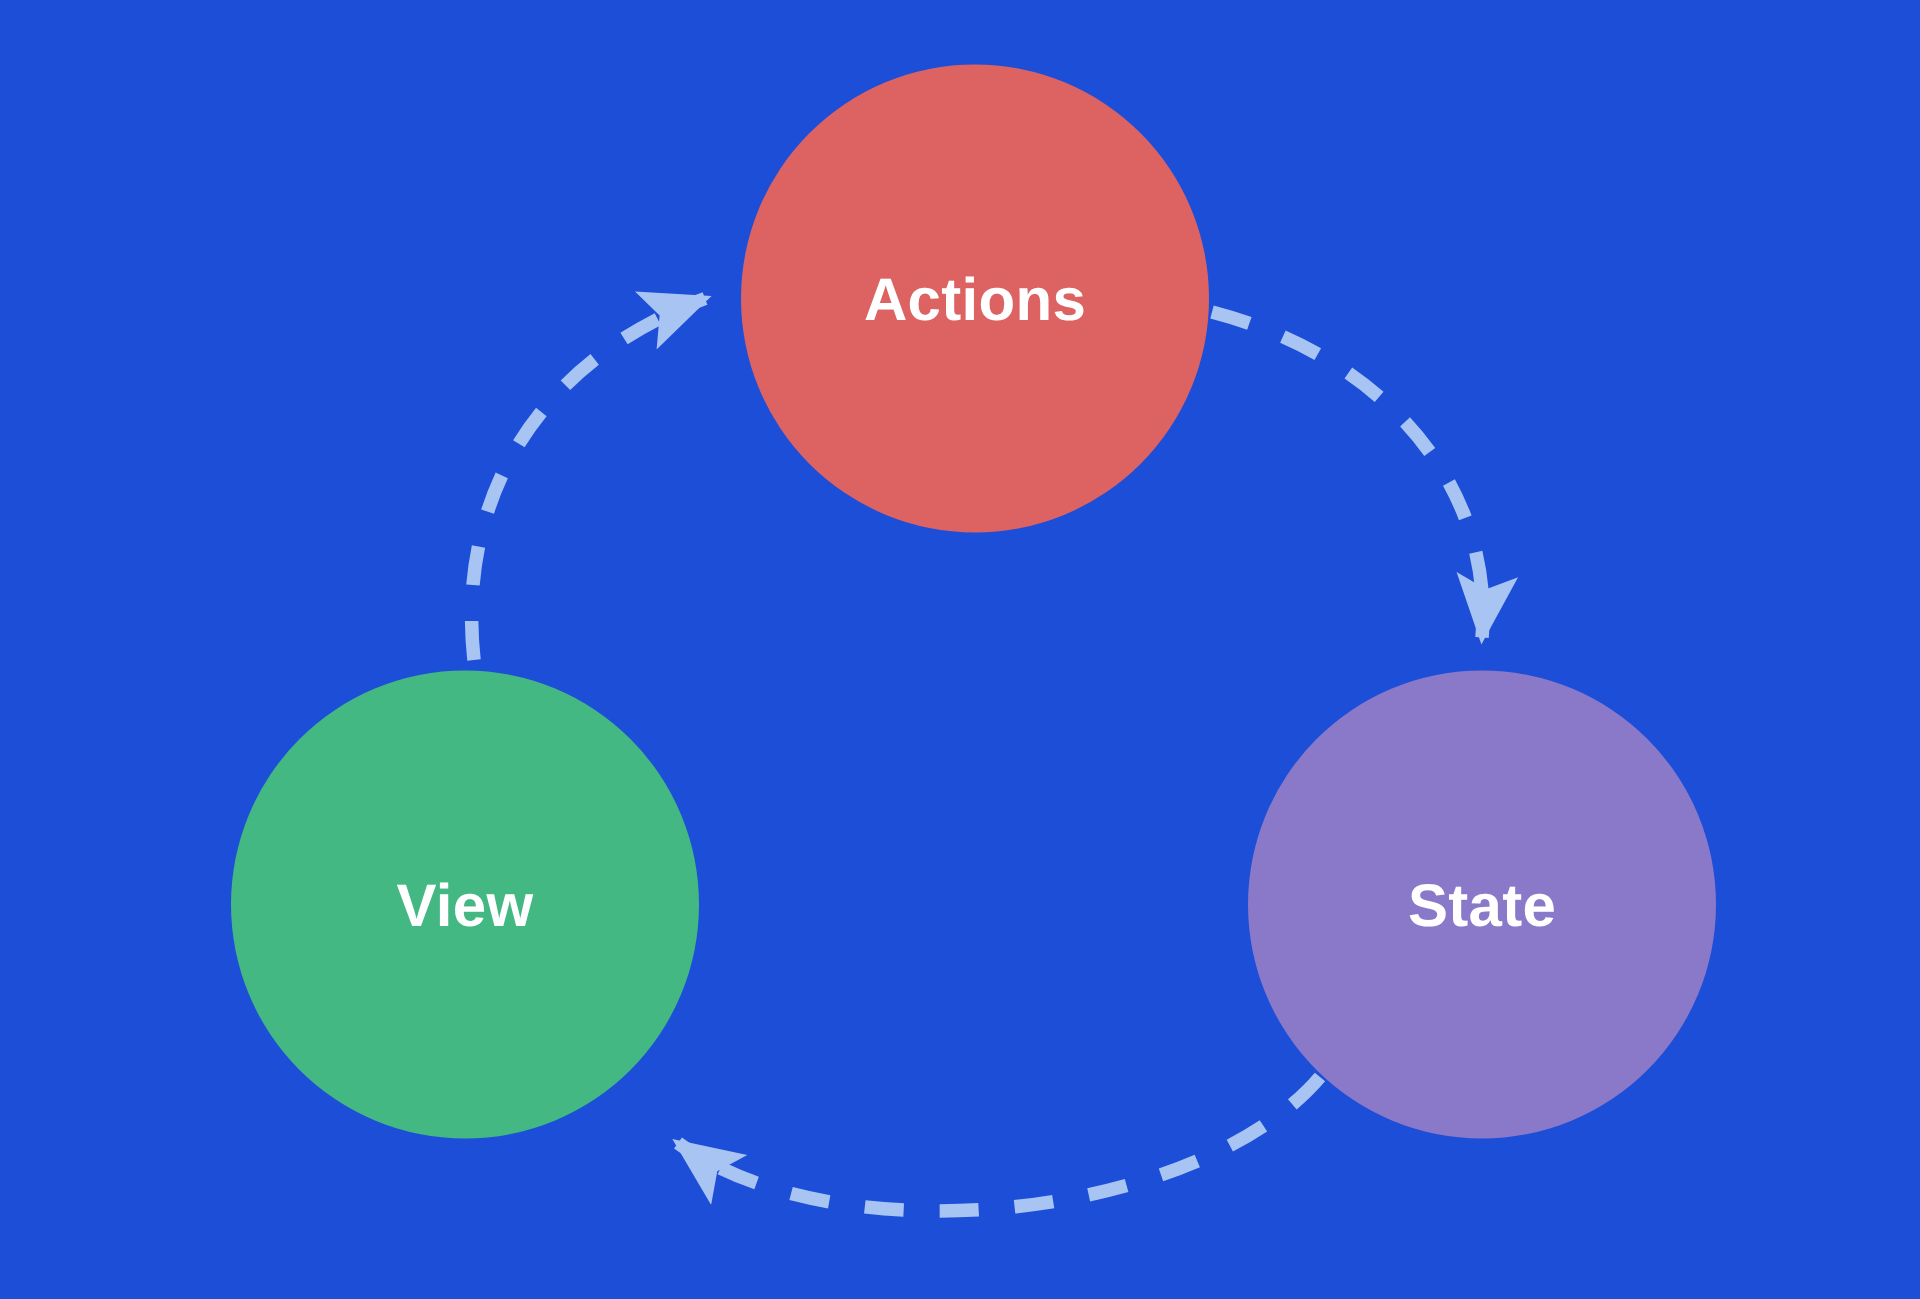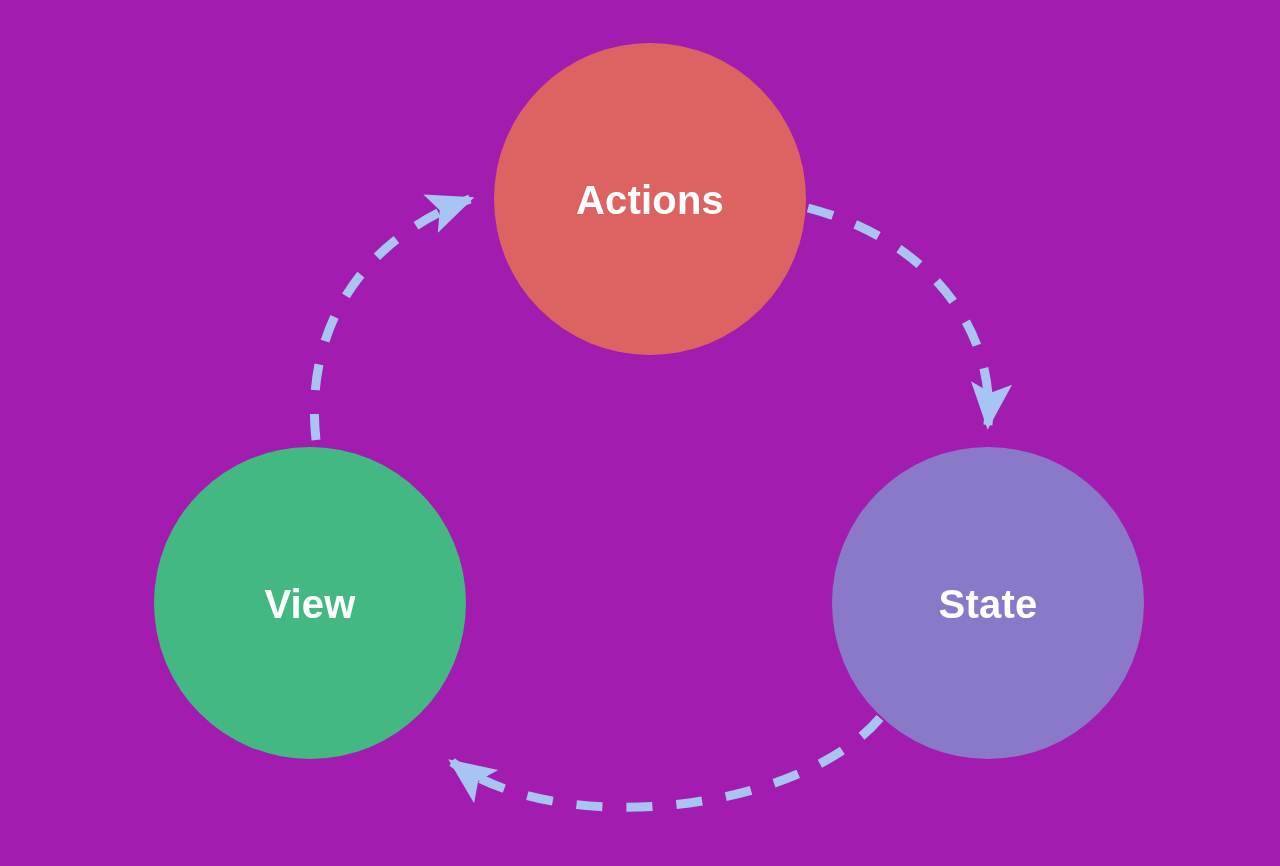--- a/index.html
+++ b/index.html
@@ -7,21 +7,21 @@
     padding: 0;
     background: #ffffff;
   }
   body {
     font-family: "Liberation Sans", sans-serif;
   }
   #canvas {
     position: relative;
     width: 1280px;
     height: 866px;
-    background: #a21caf;
+    background: #1d4ed8;
     overflow: hidden;
   }
   #flow-svg {
     position: absolute;
     top: 0;
     left: 0;
     width: 1280px;
     height: 866px;
   }
   .node-label {

